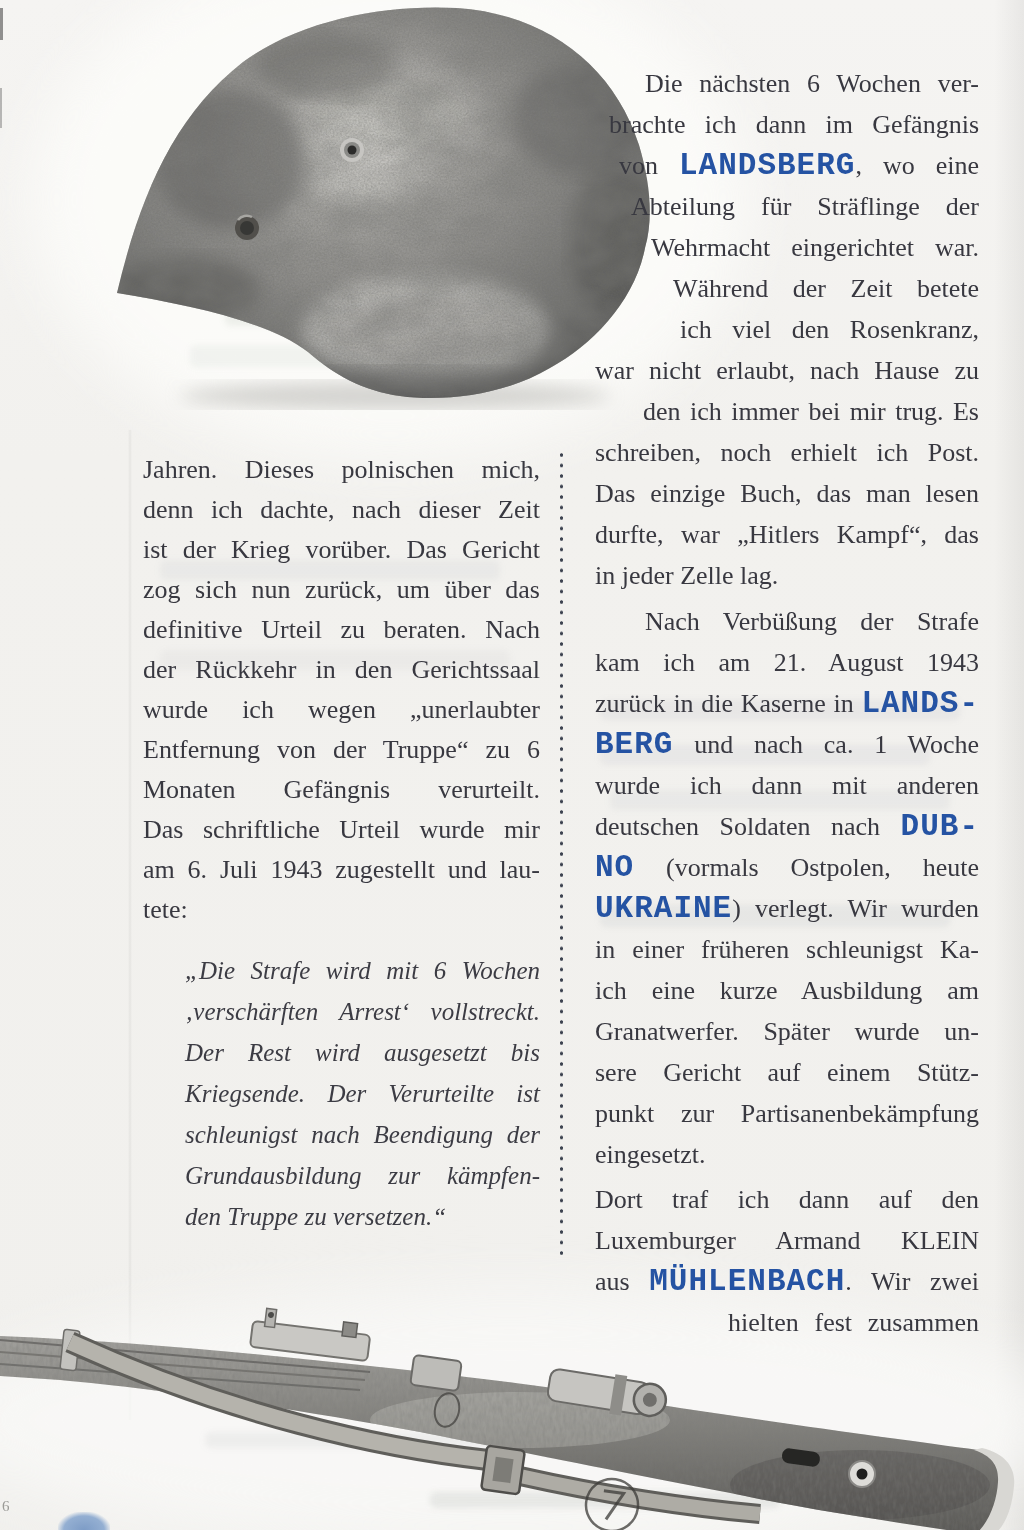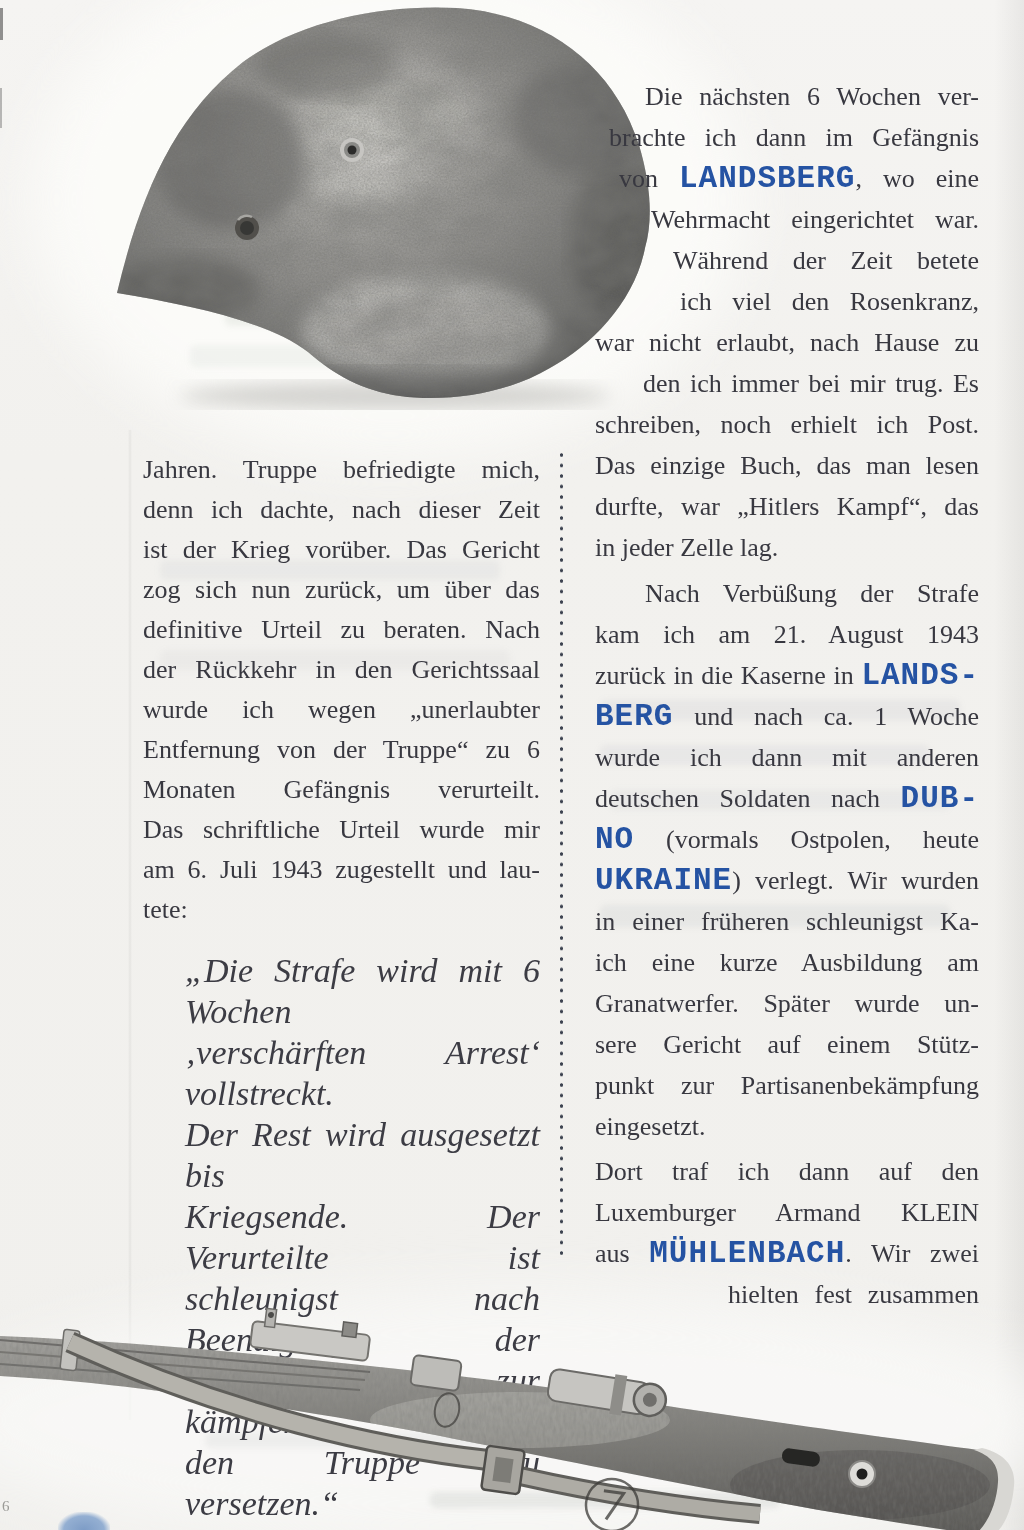--- a/index.html
+++ b/index.html
@@ -12,24 +12,24 @@
              background:linear-gradient(90deg,rgba(0,0,0,0) 0%,rgba(60,60,60,0.07) 100%);}
   .gutter-crease{position:absolute;left:128px;top:430px;width:4px;height:990px;
              background:linear-gradient(90deg,rgba(0,0,0,0) ,rgba(90,90,88,0.08),rgba(0,0,0,0));}
   .speck{position:absolute;background:#3c3c3c;opacity:.55;}
   .photo-wash{position:absolute;border-radius:50%;filter:blur(30px);}
   .ghost{position:absolute;filter:blur(3px);border-radius:6px;}
 
   
   .col{position:absolute;color:#383840;font-size:26px;}
   .col-left{left:143px;top:450px;width:397px;line-height:40px;}
-  .col-right{left:595px;top:76px;width:384px;line-height:41px;}
+  .col-right{left:595px;top:63px;width:384px;line-height:41px;}
   .line{text-align:justify;text-align-last:justify;}
   .line.lastline{text-align-last:left;}
-  .para.quote{font-style:italic;font-size:34px;line-height:41px;
+  .para.quote{font-style:italic;font-size:25px;line-height:41px;
               padding-left:42px;margin-top:20px;color:#3c3c44;}
   .blue{font-family:"Liberation Mono", monospace;font-weight:700;
         font-size:31px;letter-spacing:1px;color:#2553a3;}
   .quote .line, .quote .line.lastline{text-align-last:auto;}
   .quote .line{text-align:justify;text-align-last:justify;}
   .quote .line.lastline{text-align-last:left;}
 
   
   .divider{position:absolute;left:559px;top:452px;width:5px;height:806px;
     background-image:radial-gradient(circle at 2.5px 3px,#3d4350 1.4px,rgba(61,67,80,0) 2px);
@@ -105,21 +105,21 @@
     <circle cx="257" cy="150" r="12" fill="#c9c8c4" opacity="0.9"></circle>
     <circle cx="257" cy="150" r="8" fill="#8a8a87"></circle>
     <circle cx="257" cy="150" r="4.5" fill="#2c2c2b"></circle>
     <circle cx="152" cy="228" r="12" fill="#514f4b"></circle>
     <circle cx="152" cy="228" r="7" fill="#373735"></circle>
     <path d="M143 220 a11 11 0 0 1 14 -3" stroke="#a7a6a2" stroke-width="2.5" fill="none"></path>
   </svg>
 
   <div class="col col-left" id="col-left">
       <div class="para normal">
-        <div class="line"><span>Jahren. Truppe befriedigte mich,</span></div>
+        <div class="line"><span>Jahren. Dieses polnischen mich,</span></div>
         <div class="line"><span>denn ich dachte, nach dieser Zeit</span></div>
         <div class="line"><span>ist der Krieg vorüber. Das Gericht</span></div>
         <div class="line"><span>zog sich nun zurück, um über das</span></div>
         <div class="line"><span>definitive Urteil zu beraten. Nach</span></div>
         <div class="line"><span>der Rückkehr in den Gerichtssaal</span></div>
         <div class="line"><span>wurde ich wegen „unerlaubter</span></div>
         <div class="line"><span>Entfernung von der Truppe“ zu 6</span></div>
         <div class="line"><span>Monaten Gefängnis verurteilt.</span></div>
         <div class="line"><span>Das schriftliche Urteil wurde mir</span></div>
         <div class="line"><span>am 6. Juli 1943 zugestellt und lau-</span></div>
@@ -136,20 +136,21 @@
       </div>
     </div>
 
   <div class="divider"></div>
 
   <div class="col col-right" id="col-right">
       <div class="para normal">
         <div class="line" style="padding-left: 50px;"><span>Die nächsten 6 Wochen ver-</span></div>
         <div class="line" style="padding-left: 14px;"><span>brachte ich dann im Gefängnis</span></div>
         <div class="line" style="padding-left: 24px;"><span>von </span><span class="blue">LANDSBERG</span><span>, wo eine</span></div>
+        <div class="line" style="padding-left: 36px;"><span>Abteilung für Sträflinge der</span></div>
         <div class="line" style="padding-left: 56px;"><span>Wehrmacht eingerichtet war.</span></div>
         <div class="line" style="padding-left: 78px;"><span>Während der Zeit betete</span></div>
         <div class="line" style="padding-left: 85px;"><span>ich viel den Rosenkranz,</span></div>
         <div class="line"><span>war nicht erlaubt, nach Hause zu</span></div>
         <div class="line" style="padding-left: 48px;"><span>den ich immer bei mir trug. Es</span></div>
         <div class="line"><span>schreiben, noch erhielt ich Post.</span></div>
         <div class="line"><span>Das einzige Buch, das man lesen</span></div>
         <div class="line"><span>durfte, war „Hitlers Kampf“, das</span></div>
         <div class="line lastline"><span>in jeder Zelle lag.</span></div>
       </div>

